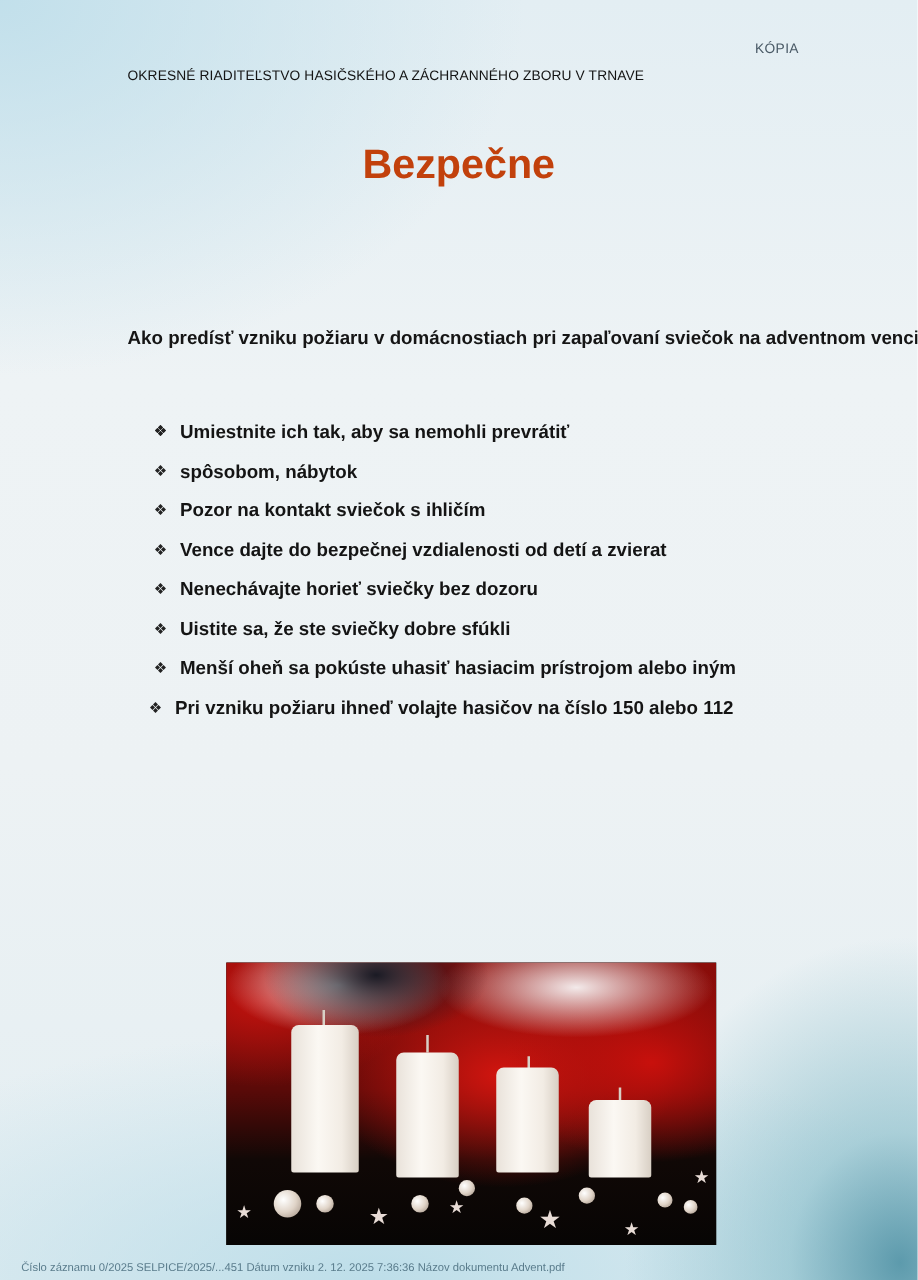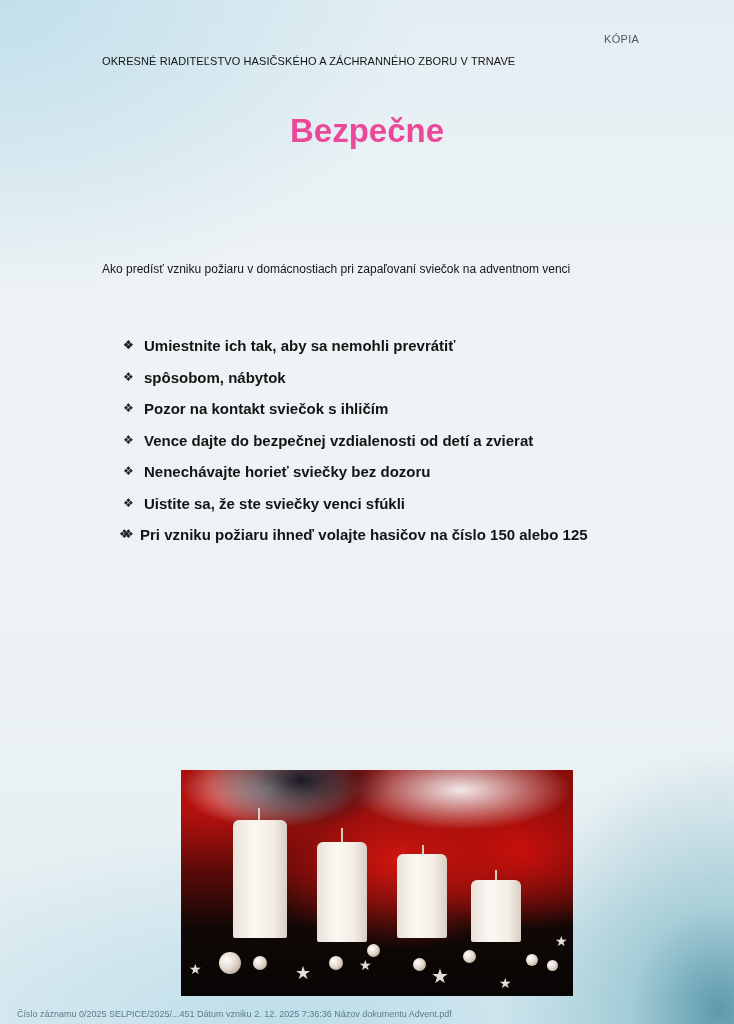--- a/index.html
+++ b/index.html
@@ -17,26 +17,26 @@
     .kopia {
       position: absolute; left: 604px; top: 33px;
       font-size: 11px; color: #4a5a66; letter-spacing: 0.3px;
     }
     .org {
       position: absolute; left: 102px; top: 55px;
       font-size: 11px; color: #141414; letter-spacing: 0.1px;
     }
     .title {
       position: absolute; left: 0; width: 734px; top: 106px;
-      text-align: center; color: #ec4899; font-weight: bold;
+      text-align: center; color: #c2410c; font-weight: bold;
       font-size: 33px; line-height: 49px;
     }
     .subtitle {
       position: absolute; left: 102px; top: 262px;
-      font-size: 12px; font-weight: normal; color: #151515;
+      font-size: 15px; font-weight: bold; color: #151515;
       white-space: nowrap;
     }
     .list {
       position: absolute; left: 123px; top: 330px; width: 560px;
       list-style: none;
     }
     .list li {
       position: relative; padding-left: 21px;
       font-size: 15px; font-weight: bold; color: #141414;
       line-height: 31.5px;
@@ -85,23 +85,23 @@
 <div class="subtitle">Ako predísť vzniku požiaru v domácnostiach pri zapaľovaní sviečok na adventnom venci</div>
 
 <ul class="list">
   <li><span class="bullet">❖</span></li>
   <li><span class="bullet">❖</span><span>Umiestnite ich tak, aby sa nemohli prevrátiť</span></li>
   <li><span class="bullet">❖</span></li>
   <li><span>spôsobom, nábytok</span></li>
   <li><span class="bullet">❖</span><span>Pozor na kontakt sviečok s ihličím</span></li>
   <li><span class="bullet">❖</span><span>Vence dajte do bezpečnej vzdialenosti od detí a zvierat</span></li>
   <li><span class="bullet">❖</span><span>Nenechávajte horieť sviečky bez dozoru</span></li>
-  <li><span class="bullet">❖</span><span>Uistite sa, že ste sviečky venci sfúkli</span></li>
-  <li><span class="bullet">❖</span></li>
-  <li style="margin-left:-4px"><span class="bullet">❖</span><span>Pri vzniku požiaru ihneď volajte hasičov na číslo 150 alebo 125</span></li>
+  <li><span class="bullet">❖</span><span>Uistite sa, že ste sviečky dobre sfúkli</span></li>
+  <li><span class="bullet">❖</span><span>Menší oheň sa pokúste uhasiť hasiacim prístrojom alebo iným</span></li>
+  <li style="margin-left:-4px"><span class="bullet">❖</span><span>Pri vzniku požiaru ihneď volajte hasičov na číslo 150 alebo 112</span></li>
 </ul>
 
 <div class="photo" title="Advent wreath with four white candles, red bokeh background, decorative stars and balls">
   <div class="bg"></div>
 
   <div class="wick" style="left:77px;top:38px;height:14px;"></div>
   <div class="candle" style="left:52px;top:50px;width:54px;height:118px;"></div>
   <div class="wick" style="left:160px;top:58px;height:14px;"></div>
   <div class="candle" style="left:136px;top:72px;width:50px;height:100px;"></div>
   <div class="wick" style="left:241px;top:75px;"></div>

